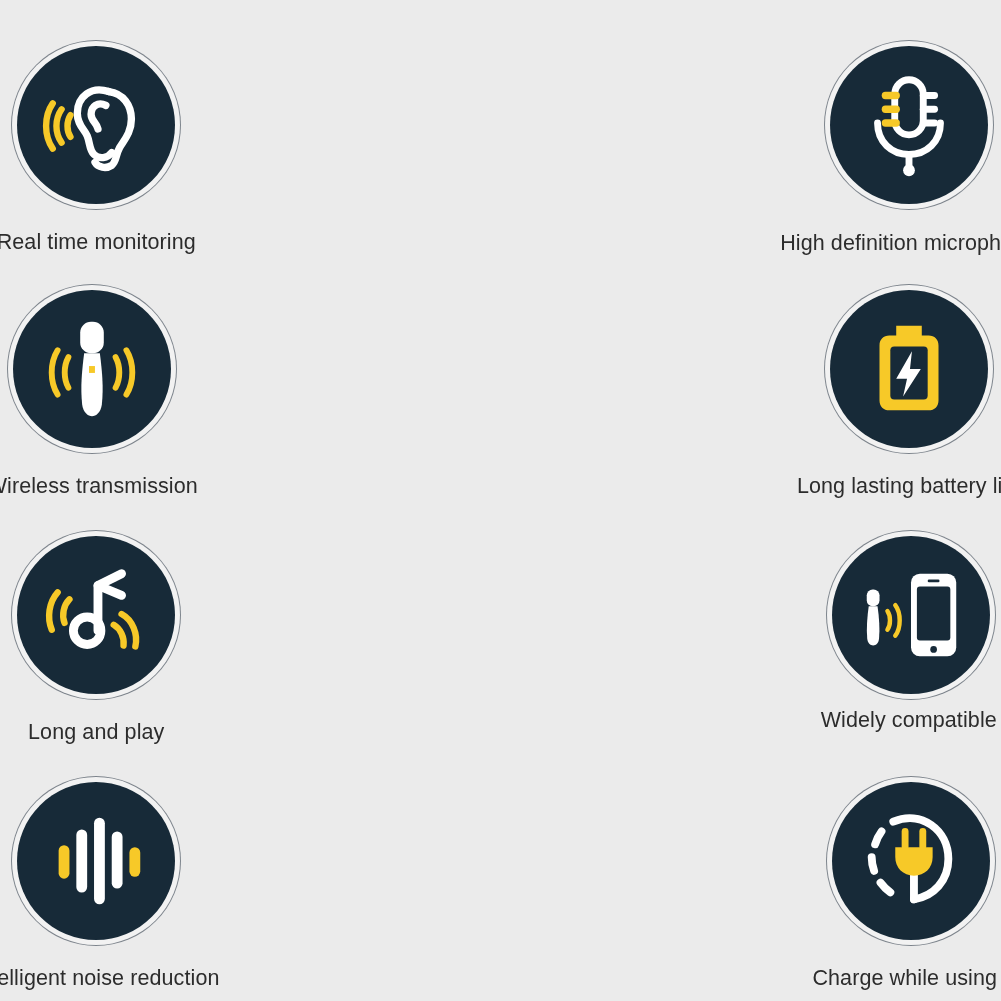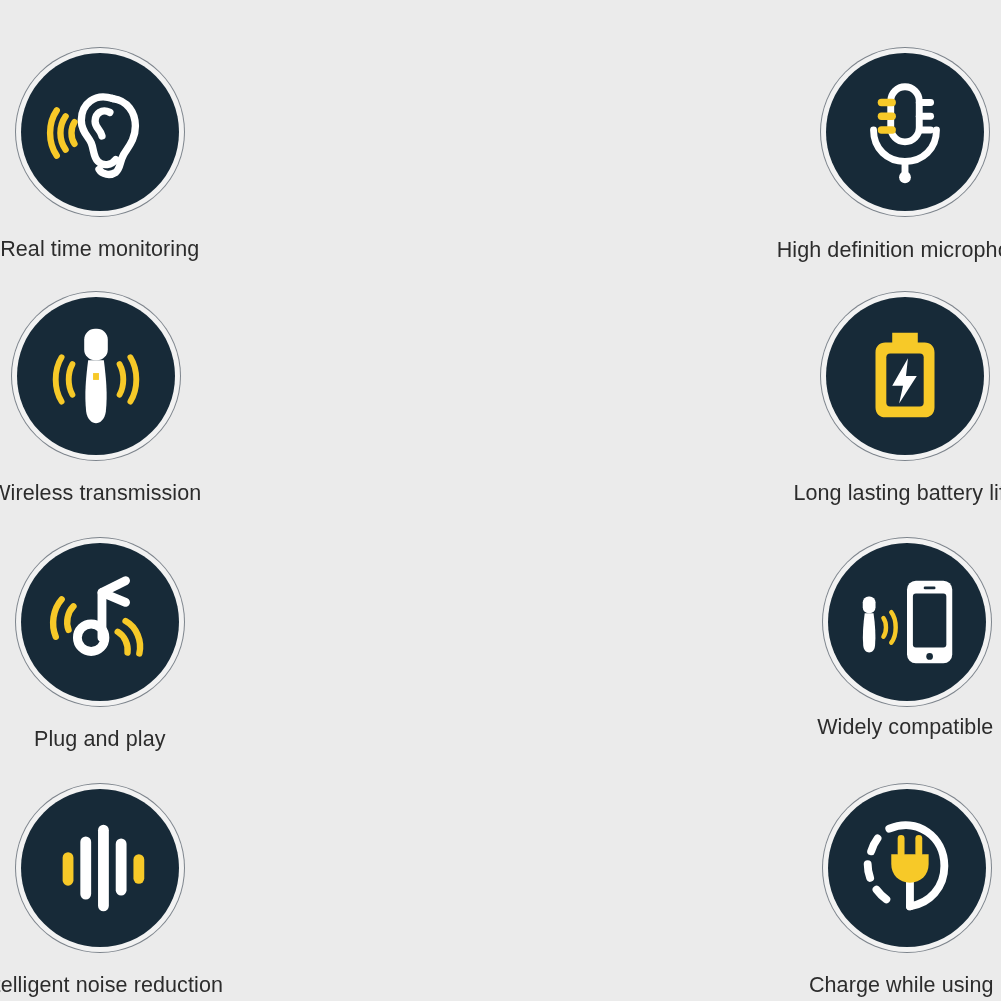--- a/index.html
+++ b/index.html
@@ -13,21 +13,21 @@
     font-family: "Liberation Sans", sans-serif;
     overflow: hidden;
   }
   .feature-grid {
     position: relative;
     width: 1001px;
     height: 1001px;
     display: grid;
     grid-template-columns: 1fr 1fr;
     grid-template-rows: 246px 246px 246px 252px;
-    padding: 15px;
+    padding: 8px;
     box-sizing: border-box;
   }
   .feature-cell {
     position: relative;
     display: flex;
     flex-direction: column;
     align-items: center;
     justify-content: flex-start;
   }
   .badge {
@@ -169,21 +169,21 @@
         </g>
         <circle cx="51" cy="76" r="14" fill="none" stroke="#ffffff" stroke-width="9"></circle>
         <g fill="none" stroke="#f7c928" stroke-width="6.5" stroke-linecap="round">
           <path d="M33 44 C27 50 25 60 28 68"></path>
           <path d="M21 37 C12 47 10 63 15 75"></path>
           <path d="M78 70 C85 74 89 83 88 91"></path>
           <path d="M86 59 C97 65 103 79 100 92"></path>
         </g>
       </svg>
     </div>
-    <div class="feature-label">Plug and play</div>
+    <div class="feature-label">Long and play</div>
   </div>
 
   <div class="feature-cell cell-5 col-right">
     <div class="badge">
       <svg viewBox="0 0 120 120">
         <g fill="#ffffff">
           <rect x="15" y="34" width="13" height="17" rx="6"></rect>
           <path d="M17 51 L26 51 C27.5 62 28.5 74 27.5 84 C27 89 24.5 91 21.5 91 C18.5 91 16 89 15.5 84 C14.5 74 15.5 62 17 51 Z"></path>
         </g>
         <g fill="none" stroke="#f7c928" stroke-width="4.5" stroke-linecap="round">

